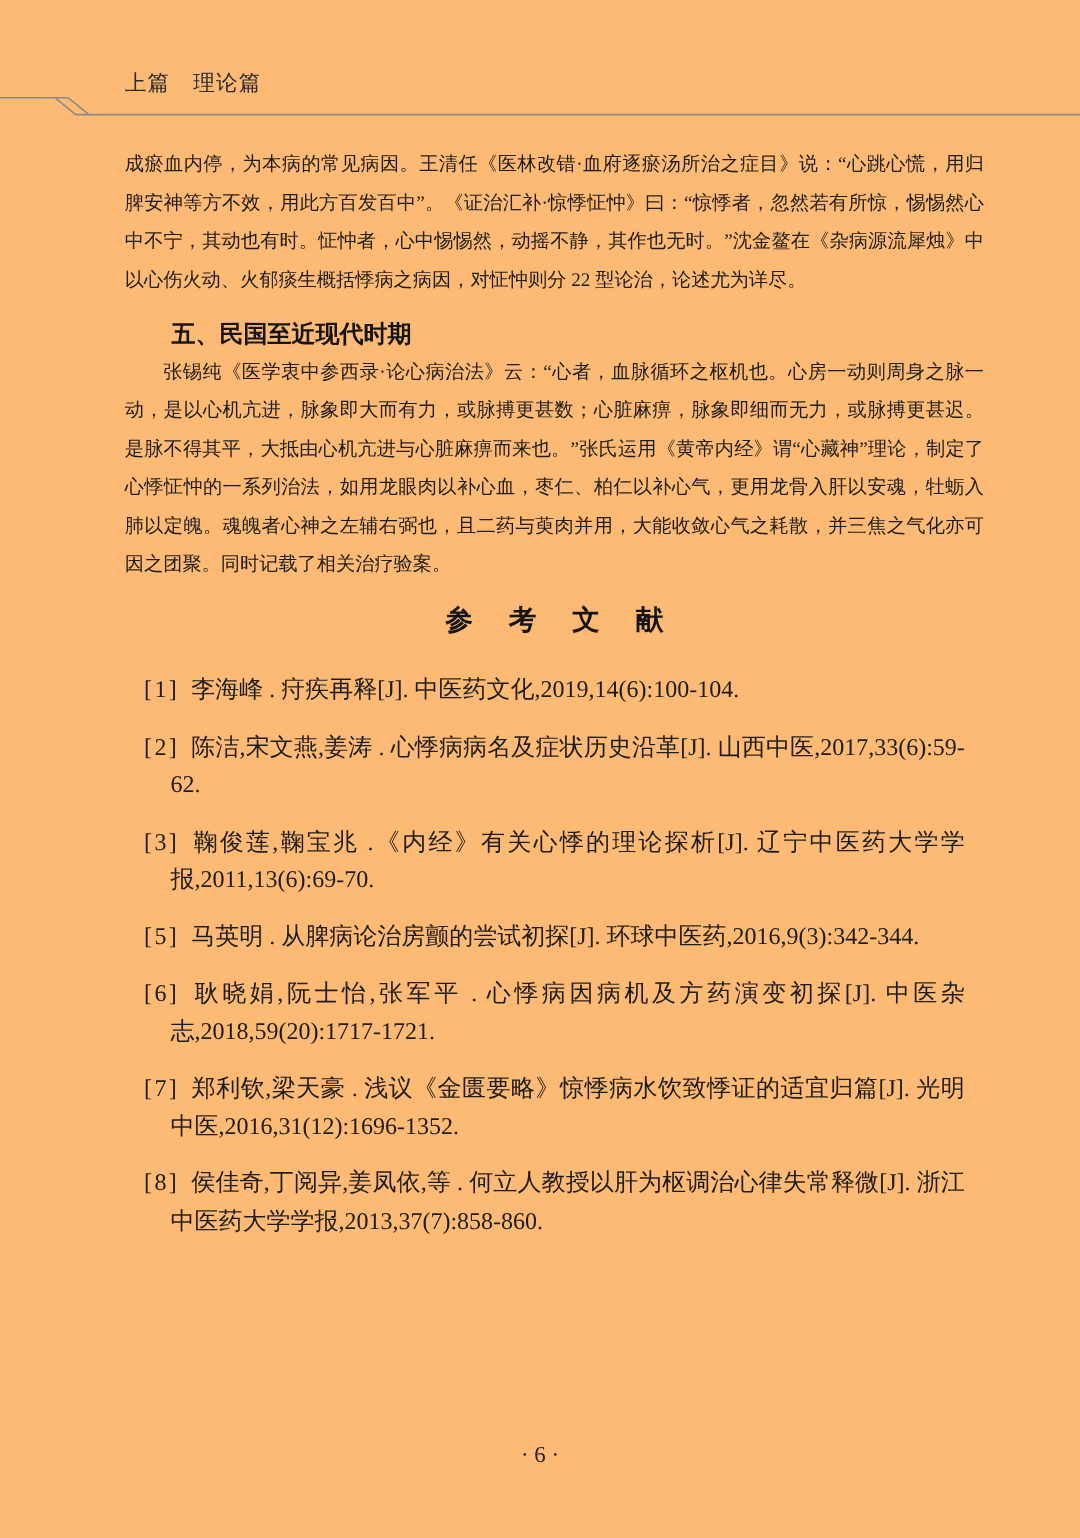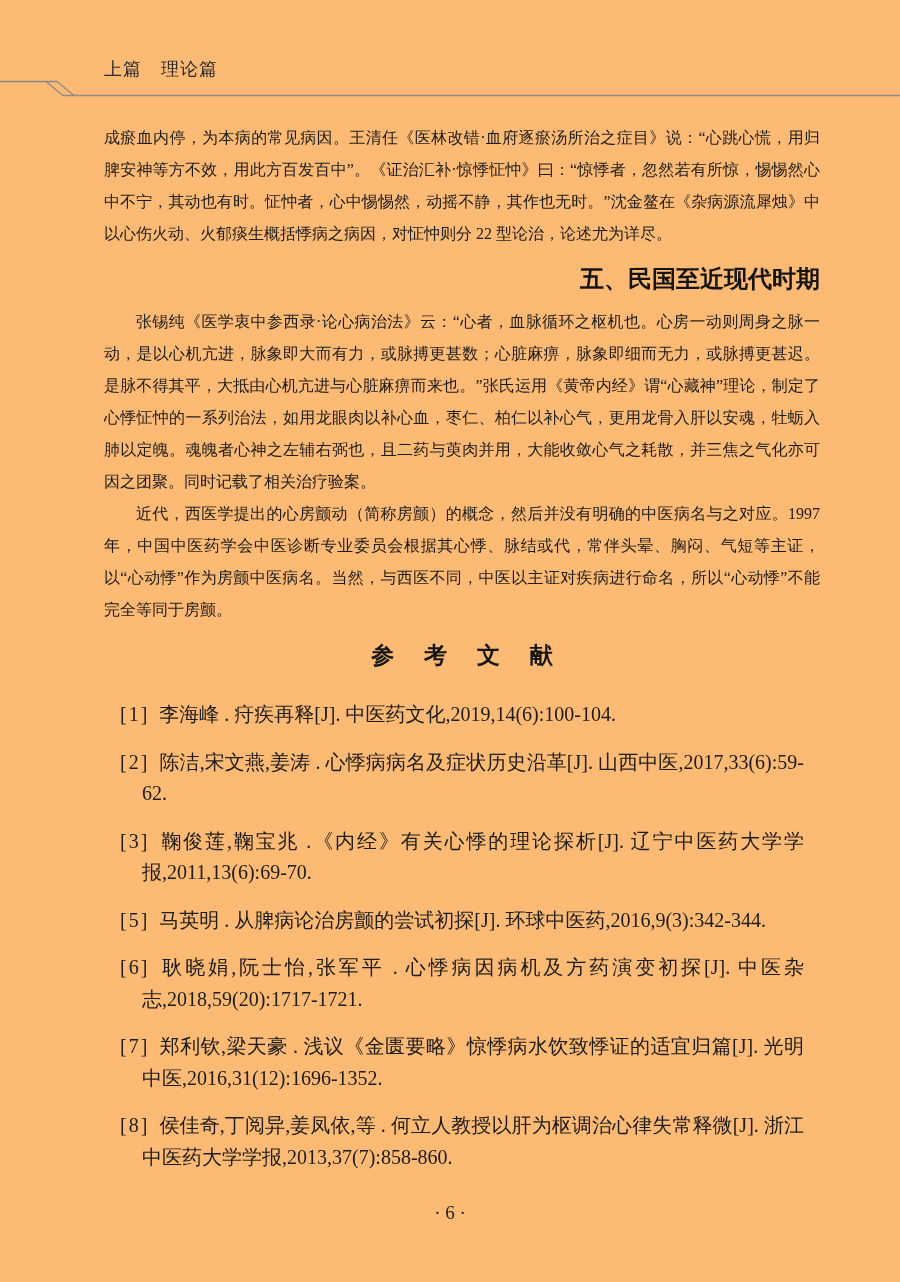--- a/index.html
+++ b/index.html
@@ -42,28 +42,27 @@
   p.para {
     margin: 0;
     font-size: 16px;
     line-height: 32px;
     text-align: justify;
     text-justify: inter-ideograph;
     color: #1c1c1c;
   }
   p.para.indent { text-indent: 2em; }
   h2.section-heading {
-    margin: 14px 0 12px 0;
+    margin: 14px 0 1px 0;
     padding-left: 39px;
     font-family: "Liberation Sans", "DejaVu Sans", sans-serif;
     font-weight: bold;
-    font-size: 24px;
+    font-size: 20px;
     line-height: 30px;
     color: #141414;
-    text-align: right;
   }
   .refs-heading {
     margin: 16px 0 0 0;
     text-align: center;
     font-family: Liberation Mono, monospace;
     font-weight: bold;
     font-size: 23px;
     line-height: 30px;
     letter-spacing: 0.35em;
     text-indent: 0.35em;
@@ -112,21 +111,20 @@
   <div class="running-head">上篇　理论篇</div>
 
   <div class="content">
 
     <p class="para">成瘀血内停，为本病的常见病因。王清任《医林改错·血府逐瘀汤所治之症目》说：“心跳心慌，用归脾安神等方不效，用此方百发百中”。《证治汇补·惊悸怔忡》曰：“惊悸者，忽然若有所惊，惕惕然心中不宁，其动也有时。怔忡者，心中惕惕然，动摇不静，其作也无时。”沈金鳌在《杂病源流犀烛》中以心伤火动、火郁痰生概括悸病之病因，对怔忡则分 22 型论治，论述尤为详尽。</p>
 
     <h2 class="section-heading">五、民国至近现代时期</h2>
 
     <p class="para indent">张锡纯《医学衷中参西录·论心病治法》云：“心者，血脉循环之枢机也。心房一动则周身之脉一动，是以心机亢进，脉象即大而有力，或脉搏更甚数；心脏麻痹，脉象即细而无力，或脉搏更甚迟。是脉不得其平，大抵由心机亢进与心脏麻痹而来也。”张氏运用《黄帝内经》谓“心藏神”理论，制定了心悸怔忡的一系列治法，如用龙眼肉以补心血，枣仁、柏仁以补心气，更用龙骨入肝以安魂，牡蛎入肺以定魄。魂魄者心神之左辅右弼也，且二药与萸肉并用，大能收敛心气之耗散，并三焦之气化亦可因之团聚。同时记载了相关治疗验案。</p>
 
-    <p class="para indent">近代，西医学提出的心房颤动（简称房颤）的概念，然后并没有明确的中医病名与之对应。1997 年，中国中医药学会中医诊断专业委员会根据其心悸、脉结或代，常伴头晕、胸闷、气短等主证，以“心动悸”作为房颤中医病名。当然，与西医不同，中医以主证对疾病进行命名，所以“心动悸”不能完全等同于房颤。</p>
 
     <h3 class="refs-heading">参 考 文 献</h3>
 
     <div class="refs-list">
       <p class="ref-item">
         <span class="ref-label">[1]</span><span>李海峰 . 疛疾再释[J]. 中医药文化,2019,14(6):100-104.</span>
       </p>
       <p class="ref-item">
         <span class="ref-label">[2]</span><span>陈洁,宋文燕,姜涛 . 心悸病病名及症状历史沿革[J]. 山西中医,2017,33(6):59-62.</span>
       </p>

